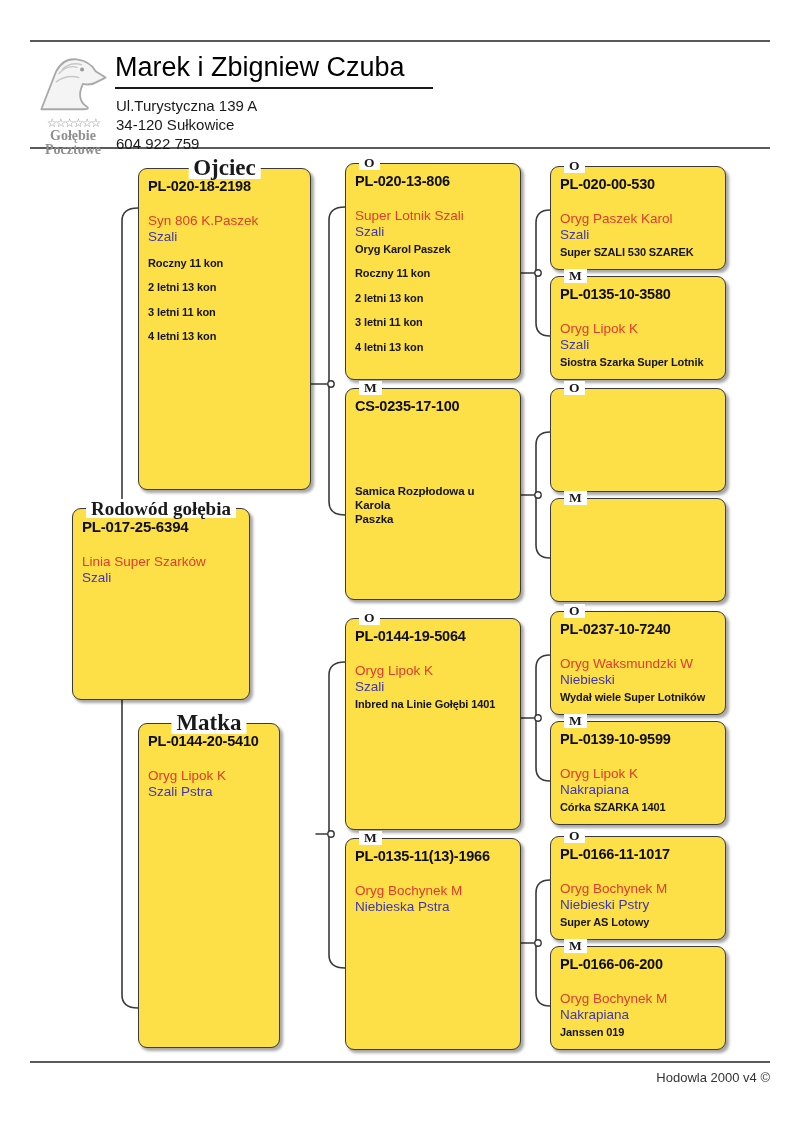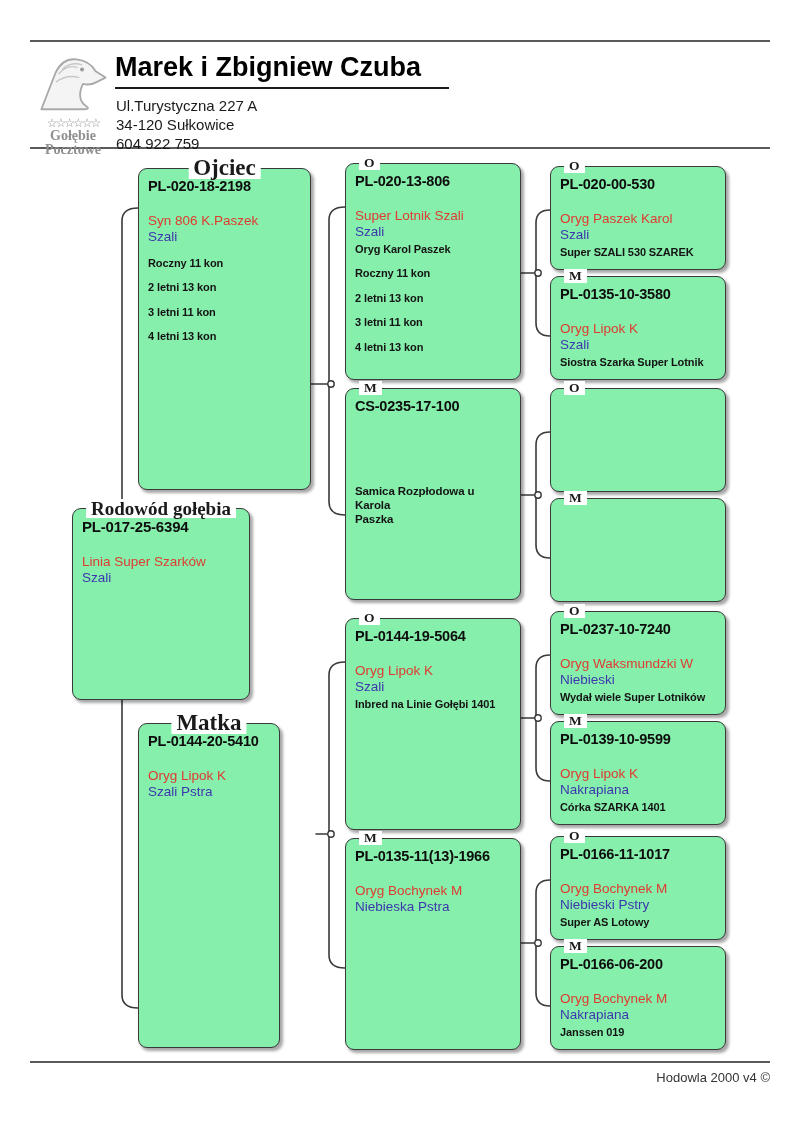--- a/index.html
+++ b/index.html
@@ -2,29 +2,29 @@
 <html><head>
 <meta charset="utf-8">
 <style>
   html,body{margin:0;padding:0;background:#fff;}
   body{width:800px;height:1131px;position:relative;font-family:"Liberation Sans",sans-serif;color:#111;}
   .rule{position:absolute;left:30px;width:740px;height:2px;background:#5a5a5a;}
   
   .logo{position:absolute;left:30px;top:54px;width:86px;text-align:center;}
   .logo .stars{font-size:12px;letter-spacing:-2px;color:#8f8f8f;line-height:1;margin-top:1px;}
   .logo .logotext{font-family:"Liberation Serif",serif;font-weight:bold;font-size:14px;color:#8f8f8f;line-height:1.02;}
-  .title{position:absolute;left:115px;top:52px;font-size:27px;font-weight:bold;color:#000;
+  .title{position:absolute;left:115px;top:52px;font-size:27px;font-weight:normal;color:#000;
          border-bottom:2.5px solid #1a1a1a;padding:0 28px 4px 0;}
   .address{position:absolute;left:116px;top:97px;font-size:15px;line-height:1.26;color:#1a1a1a;}
   
   .footer-text{position:absolute;right:30px;top:1070px;font-size:13px;color:#333;}
   
   svg.connectors{position:absolute;left:0;top:0;z-index:1;}
   
-  .pbox{position:absolute;z-index:2;background:#86efac;border:1.6px solid #3a3a3a;border-radius:9px;
+  .pbox{position:absolute;z-index:2;background:#fde047;border:1.6px solid #3a3a3a;border-radius:9px;
         box-shadow:2.5px 3px 3px rgba(0,0,0,.35);padding:9px 15px 6px 9px;box-sizing:border-box;}
   .pbox-label{position:absolute;background:#fff;font-family:"Liberation Serif",serif;font-weight:bold;color:#1a1a1a;
               padding:0 5px;line-height:1;white-space:nowrap;}
   .pbox-label.lg{left:50%;transform:translateX(-50%);top:-13px;font-size:23px;}
   .pbox-label.md{left:50%;transform:translateX(-50%);top:-10px;font-size:19px;}
   .pbox-label.sm{left:13px;transform:none;top:-8px;font-size:13.5px;}
   .ring{font-weight:bold;font-size:14.5px;letter-spacing:-0.2px;color:#0d0d0d;}
   .line-red{margin-top:19px;font-size:13.5px;color:#df3b30;line-height:1.22;}
   .line-blue{font-size:13.5px;color:#3d37ae;line-height:1.22;}
   .sm .line-red{}
@@ -45,21 +45,21 @@
     <path d="M7 61 L23 20 Q31 4 46 6 Q61 8 67 19 L78 26 L68 31 Q61 35 53 33 Q45 50 57 58 Q61 61 55 61 Z" fill="#f4f4f4" stroke="#a9a9a9" stroke-width="2" stroke-linejoin="round"></path>
     <path d="M26 22 Q36 11 47 15 M23 31 Q35 22 49 26 M30 17 Q40 8 52 12" fill="none" stroke="#c7c7c7" stroke-width="1.5"></path>
     <circle cx="52" cy="17" r="2.2" fill="#9a9a9a"></circle>
   </svg>
   <div class="stars">☆☆☆☆☆☆</div>
   <div class="logotext">Gołębie</div>
   <div class="logotext">Pocztowe</div>
 </div>
 <div class="title">Marek i Zbigniew Czuba</div>
 <div class="address">
-  <div>Ul.Turystyczna 227 A</div>
+  <div>Ul.Turystyczna 139 A</div>
   <div>34-120 Sułkowice</div>
   <div>604 922 759</div>
 </div>
 
 <svg class="connectors" width="800" height="1131" viewBox="0 0 800 1131">
   <g fill="none" stroke="#3a3a3a" stroke-width="1.6" stroke-linecap="round">
     <path d="M 138 208 Q 122 208 122 221 L 122 995 Q 122 1008 138 1008"></path>
     <path d="M 345 207 Q 329 207 329 220 L 329 502 Q 329 515 345 515"></path>
     <path d="M 311 384 L 330 384"></path>
     <path d="M 345 662 Q 329 662 329 675 L 329 955 Q 329 968 345 968"></path>

